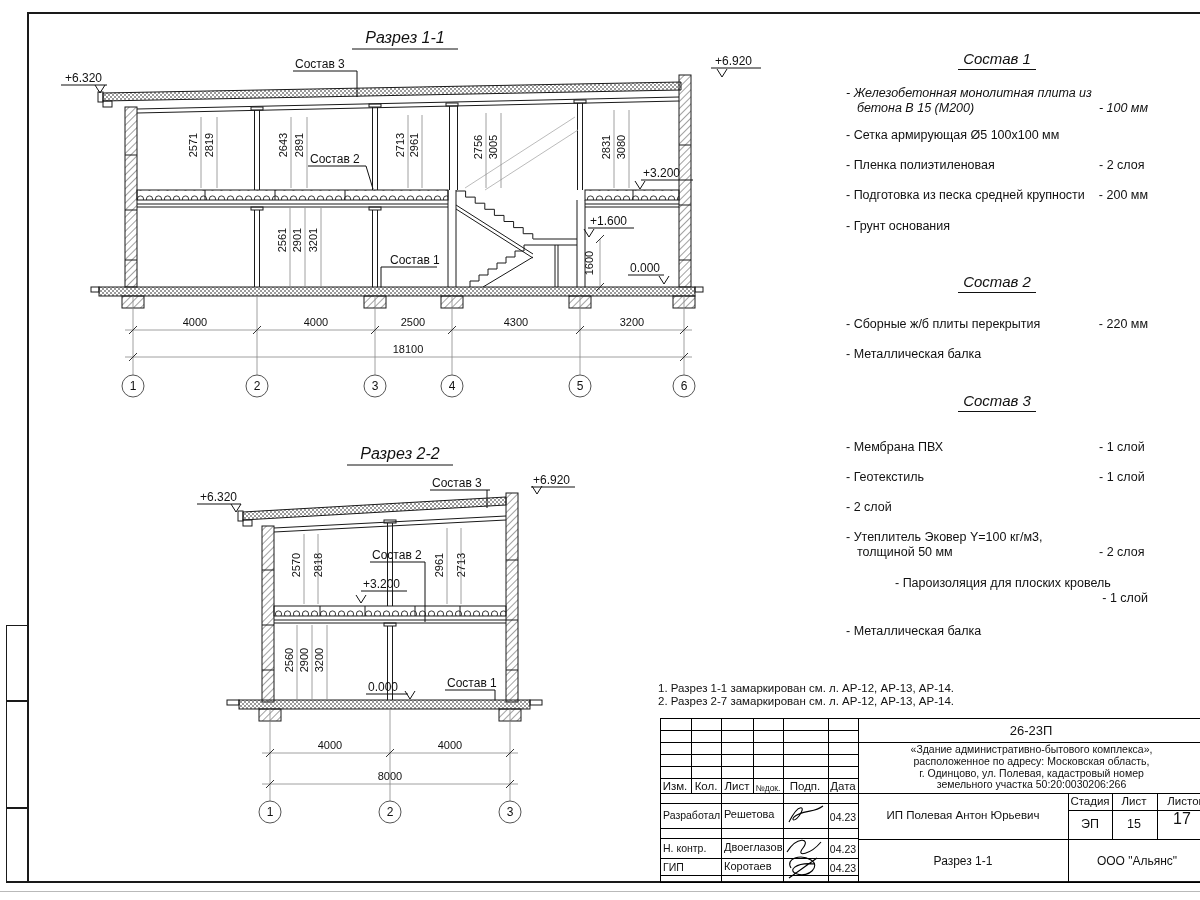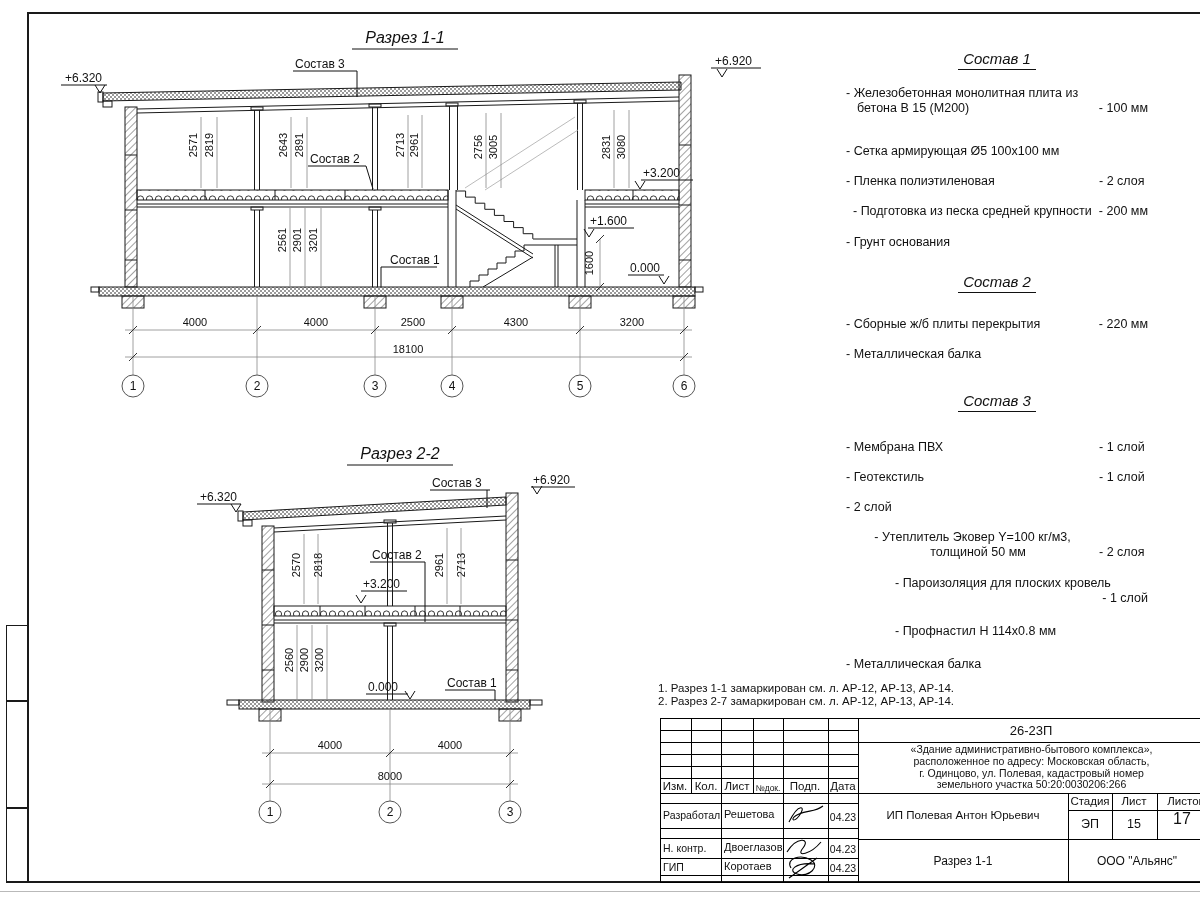--- a/index.html
+++ b/index.html
@@ -9,21 +9,21 @@
   
   .ln{position:absolute;background:#1a1a1a;}
   .ln-gray{position:absolute;background:#b9b9b9;}
   
   .comp{position:absolute;left:846px;width:302px;}
   .comp-title{font-style:italic;font-size:15px;text-align:center;margin:0 auto 16px auto;
               width:78px;border-bottom:1px solid #111;padding-bottom:2px;}
   .ci{display:flex;align-items:flex-end;margin-bottom:15px;}
   .ci .n{width:242px;font-size:12.5px;line-height:15px;text-indent:-11px;padding-left:11px;}
   .ci .v{font-size:12.5px;line-height:15px;white-space:nowrap;}
-  .mb20{margin-bottom:28px;} .mb16{margin-bottom:16px;text-align:center;} .mb18{margin-bottom:18px;flex-direction:column;}
+  .mb20{margin-bottom:12px;font-style:italic;} .mb16{margin-bottom:16px;} .mb18{margin-bottom:18px;flex-direction:column;}
   
   .notes{position:absolute;left:658px;top:682px;font-size:11.5px;line-height:13px;}
   
   #tb{position:absolute;left:660px;top:718px;width:545px;height:165px;}
   #tb .h{position:absolute;background:#000;height:1px;}
   #tb .v{position:absolute;background:#000;width:1px;}
   #tb .t{position:absolute;font-size:11px;white-space:nowrap;}
   #tb .c{text-align:center;transform:translateX(-50%);}
   .desc{position:absolute;left:198px;top:26px;width:347px;text-align:center;
         font-size:10.5px;line-height:11.8px;}
@@ -423,24 +423,20 @@
       <div class="v">- 2 слой</div>
     </div>
   <div class="ci mb16">
       <div class="n">- Утеплитель Эковер Y=100 кг/м3, толщиной 50 мм</div>
       <div class="v">- 2 слоя</div>
     </div>
   <div class="ci mb18">
       <div class="n">- Пароизоляция для плоских кровель</div>
       <div class="v">- 1 слой</div>
     </div>
-  <div class="ci mb18">
-      <div class="n">- Профнастил Н 114х0.8 мм</div>
-      <div class="v"></div>
-    </div>
   <div class="ci">
       <div class="n">- Металлическая балка</div>
       <div class="v"></div>
     </div>
 </div>
 
 <div class="notes">
   <div>1. Разрез 1-1 замаркирован см. л. АР-12, АР-13, АР-14.</div>
   <div>2. Разрез 2-7 замаркирован см. л. АР-12, АР-13, АР-14.</div>
 </div>

